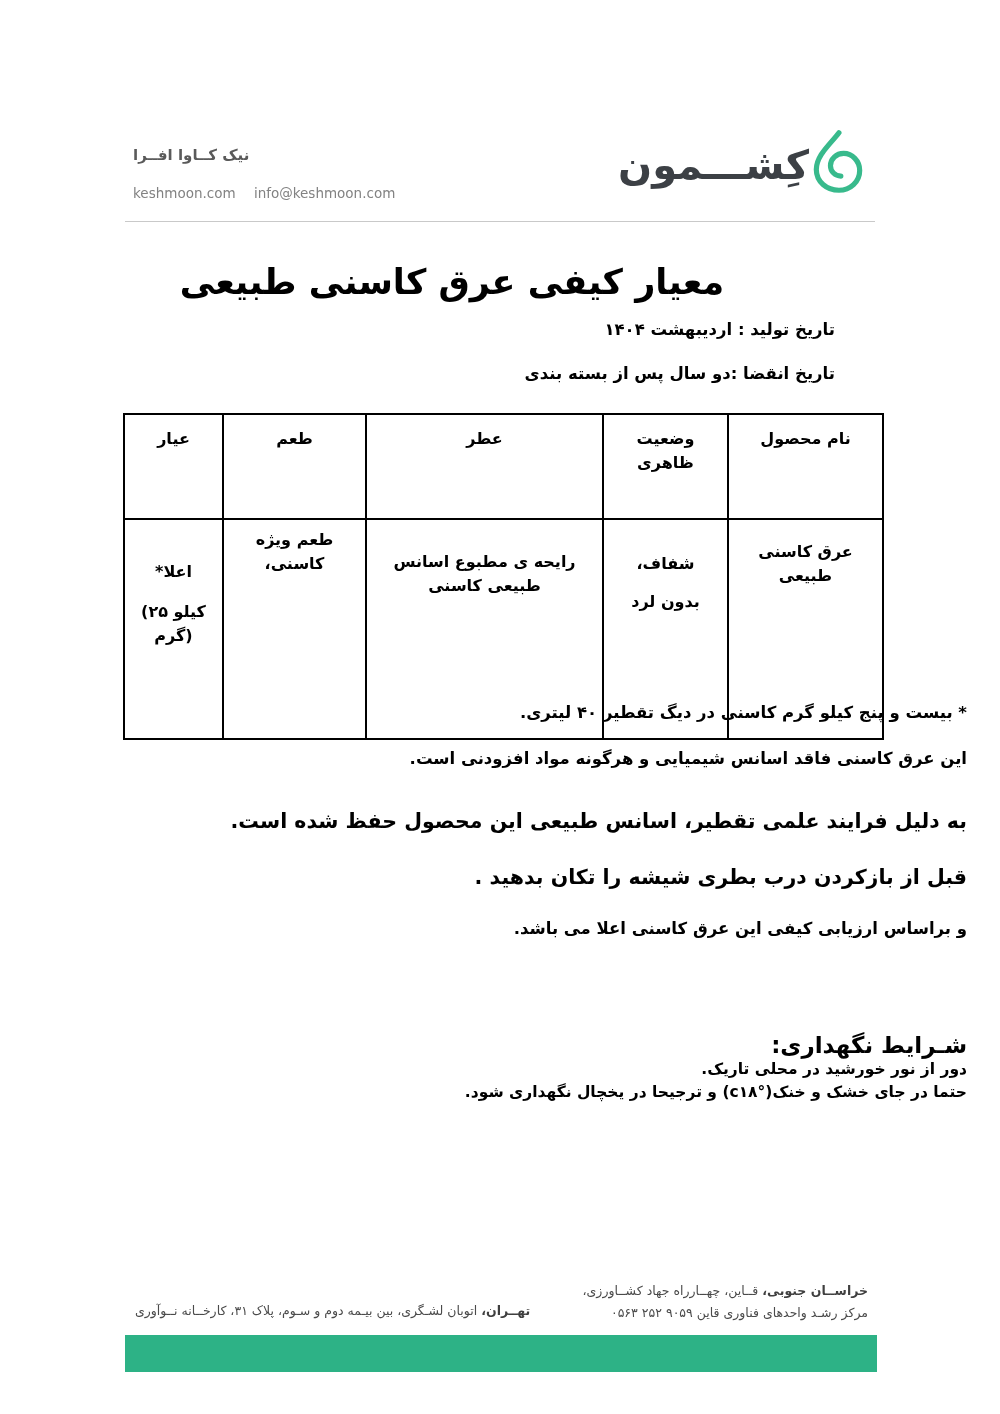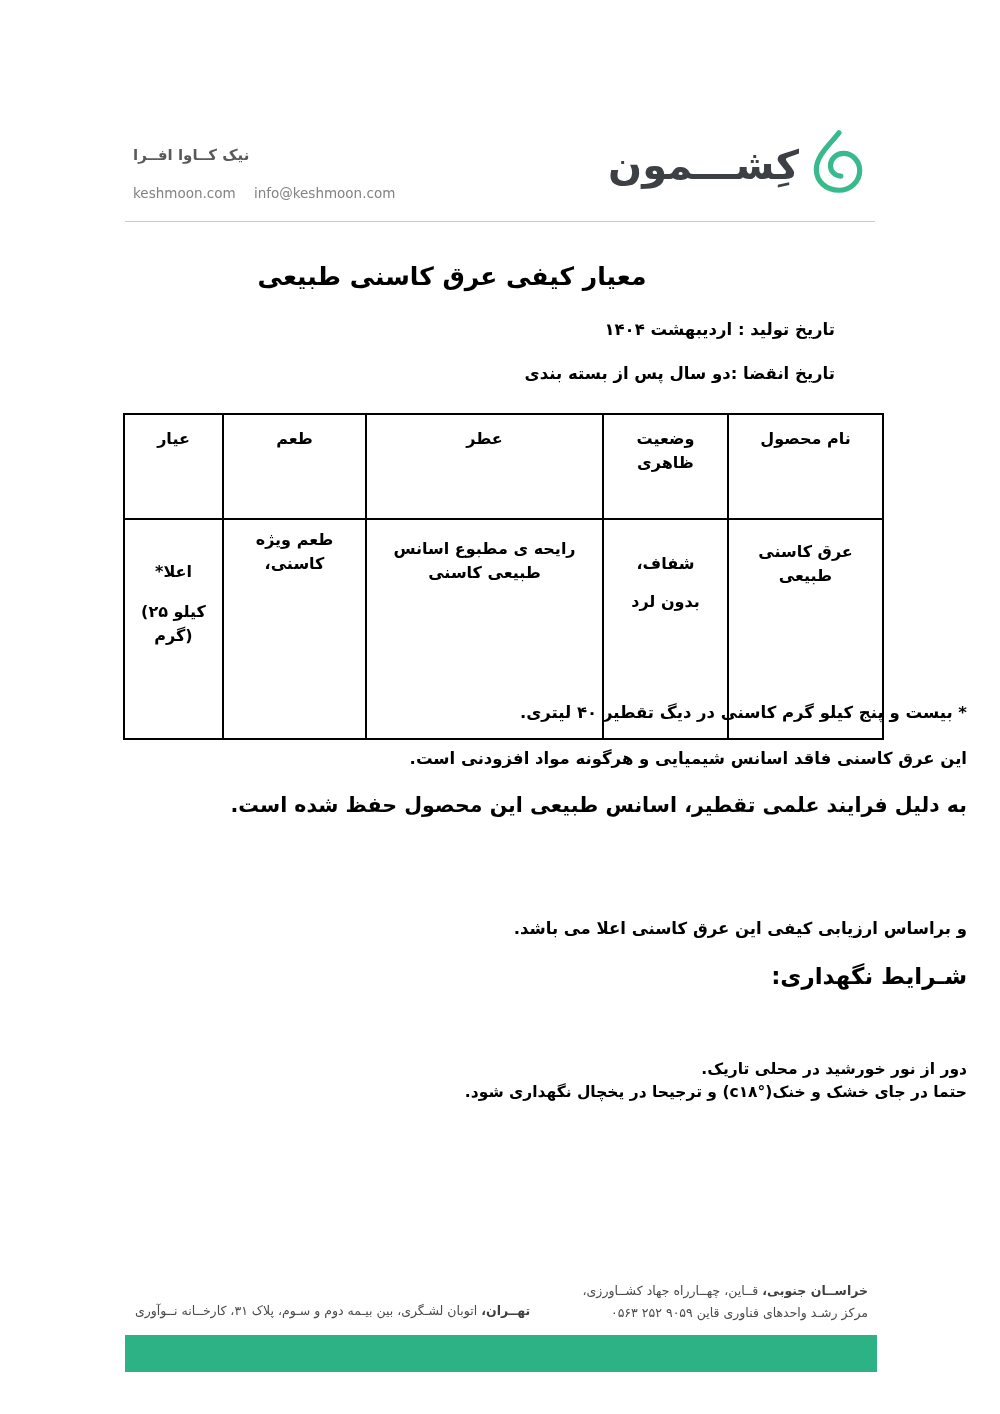--- a/index.html
+++ b/index.html
@@ -3,59 +3,59 @@
 <meta charset="utf-8">
 <style>
   html,body { margin:0; padding:0; background:#ffffff; }
   .page {
     position:relative; width:1000px; height:1414px; margin:0 auto;
     background:#ffffff; overflow:hidden;
     font-family:"DejaVu Sans", sans-serif;
     direction:rtl; color:#111;
   }
   
-  .brand { position:absolute; top:128px; right:133px; display:flex; align-items:center; gap:10px; }
+  .brand { position:absolute; top:128px; right:133px; display:flex; align-items:center; }
   .brand .drop { width:58px; height:66px; }
   .brand .wordmark { font-size:40px; font-weight:bold; color:#3c4045; letter-spacing:0; line-height:1; padding-top:8px; }
   .company { position:absolute; top:146px; left:133px; text-align:left; }
   .company .name { font-size:15px; font-weight:bold; color:#5a5a5a; direction:rtl; }
   .company .contact { margin-top:21px; font-size:13.5px; color:#828282; direction:ltr; }
   .company .contact span { margin-right:14px; }
   .header-rule { position:absolute; top:221px; left:125px; width:750px; height:0; border-top:1.5px solid #c9c9c9; }
 
   
-  .doc-title { position:absolute; top:262px; left:0; width:904px; text-align:center; font-size:25px; font-weight:bold; color:#000; }
+  .doc-title { position:absolute; top:262px; left:0; width:904px; text-align:center; font-size:35px; font-weight:bold; color:#000; }
   .date-line { position:absolute; right:165px; font-size:16.5px; font-weight:bold; color:#000; }
   .date-prod { top:320px; }
   .date-exp  { top:364px; }
 
   
   .spec-table { position:absolute; top:413px; right:116px; border-collapse:collapse; table-layout:fixed; }
   .spec-table th, .spec-table td {
     border:2px solid #000; text-align:center; vertical-align:top;
     font-size:16px; font-weight:bold; color:#000; line-height:1.5; padding:0 4px;
   }
   .spec-table th { height:91px; padding-top:12px;margin-top:28px; }
   .spec-table td { height:178px; }
   td.c-name  { padding-top:20px; }
   td.c-look  { padding-top:32px; }
-  td.c-aroma { padding-top:17px; }
+  td.c-aroma { padding-top:30px; }
   td.c-taste { padding-top:8px; }
   td.c-grade { padding-top:40px; }
   .gap-top    { margin-top:16px; }
   .gap-top-sm { margin-top:14px; }
 
   
   .note { position:absolute; right:33px; font-weight:bold; color:#000; white-space:nowrap; }
   .note-sm { font-size:16.5px; }
-  .note-lg { font-size:20.5px; }
+  .note-lg { font-size:20.5px;margin-top:16px; }
   .n1 { top:703px; } .n2 { top:749px; } .n3 { top:793px; } .n4 { top:849px; } .n5 { top:919px; }
 
   
-  .storage-head { position:absolute; top:963px; right:33px; font-size:23px; font-weight:bold; color:#000;margin-left:36px; }
+  .storage-head { position:absolute; top:1032px; right:33px; font-size:23px; font-weight:bold; color:#000;margin-left:36px; }
   .storage-body { position:absolute; top:1058px; right:33px; font-size:15.5px; font-weight:bold; color:#000; line-height:1.5; text-align:right; }
 
   
   .footer-right { position:absolute; top:1280px; right:132px; text-align:right; font-size:12.5px; color:#4a4a4a; line-height:1.75; }
   .footer-left  { position:absolute; top:1303px; left:135px; font-size:12.5px; color:#4a4a4a; }
   .footer-bold { font-weight:bold; color:#3f3f3f; }
   .green-bar { position:absolute; top:1335px; left:125px; width:752px; height:37px; }
 </style>
 </head>
 <body>
@@ -123,20 +123,21 @@
           <div class="gap-top" dir="ltr">(۲۵ کیلو</div>
           <div dir="ltr">گرم)</div>
         </td>
       </tr>
     </tbody>
   </table>
 
   <div class="note note-sm n1">* بیست و پنج کیلو گرم  کاسنی  در دیگ تقطیر ۴۰ لیتری.</div>
   <div class="note note-sm n2">این عرق کاسنی  فاقد اسانس شیمیایی و هرگونه مواد افزودنی است.</div>
   <div class="note note-lg n3">به دلیل فرایند علمی تقطیر، اسانس طبیعی این محصول حفظ شده است.</div>
+  <div class="note note-lg n4">قبل از بازکردن درب بطری شیشه را تکان بدهید .</div>
   <div class="note note-sm n5">و براساس ارزیابی کیفی این عرق کاسنی اعلا می باشد.</div>
 
   <div class="storage-head">شـرایط نگهداری:</div>
   <div class="storage-body">
     <div>دور از نور خورشید در محلی تاریک.</div>
     <div>حتما در جای خشک و خنک(c۱۸°) و ترجیحا در یخچال نگهداری شود.</div>
   </div>
 
   <div class="footer-right">
     <div>

